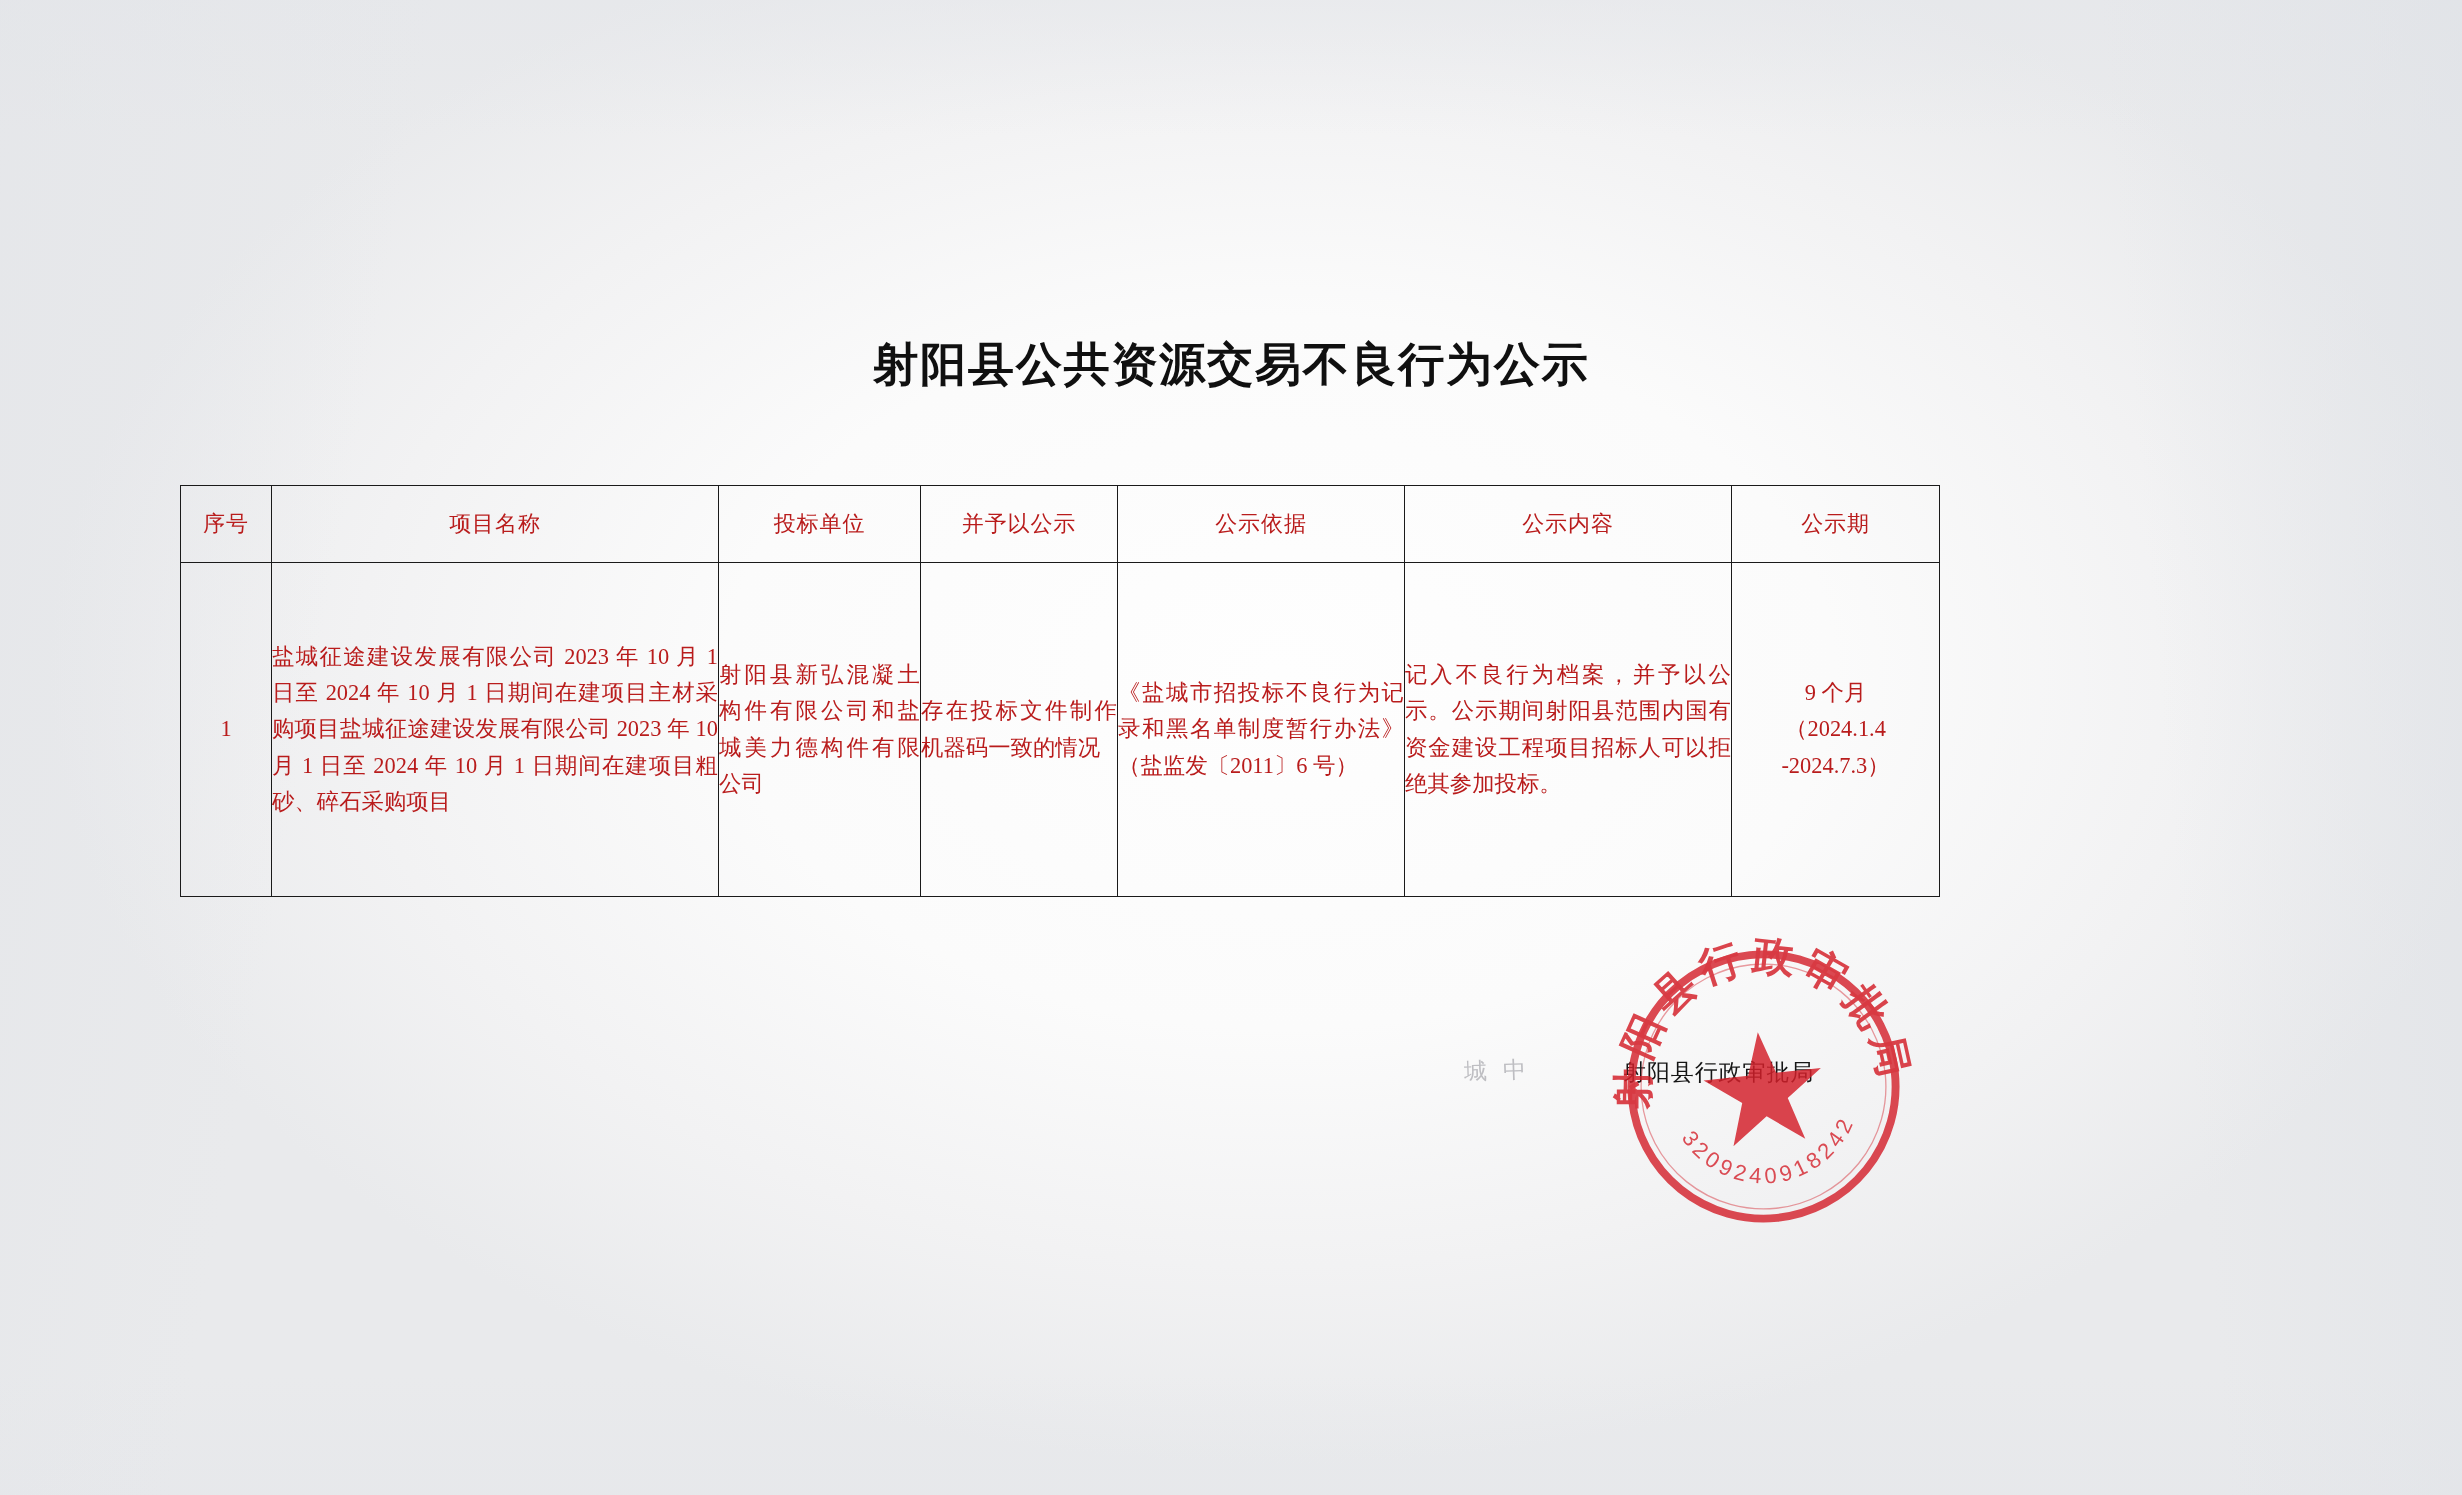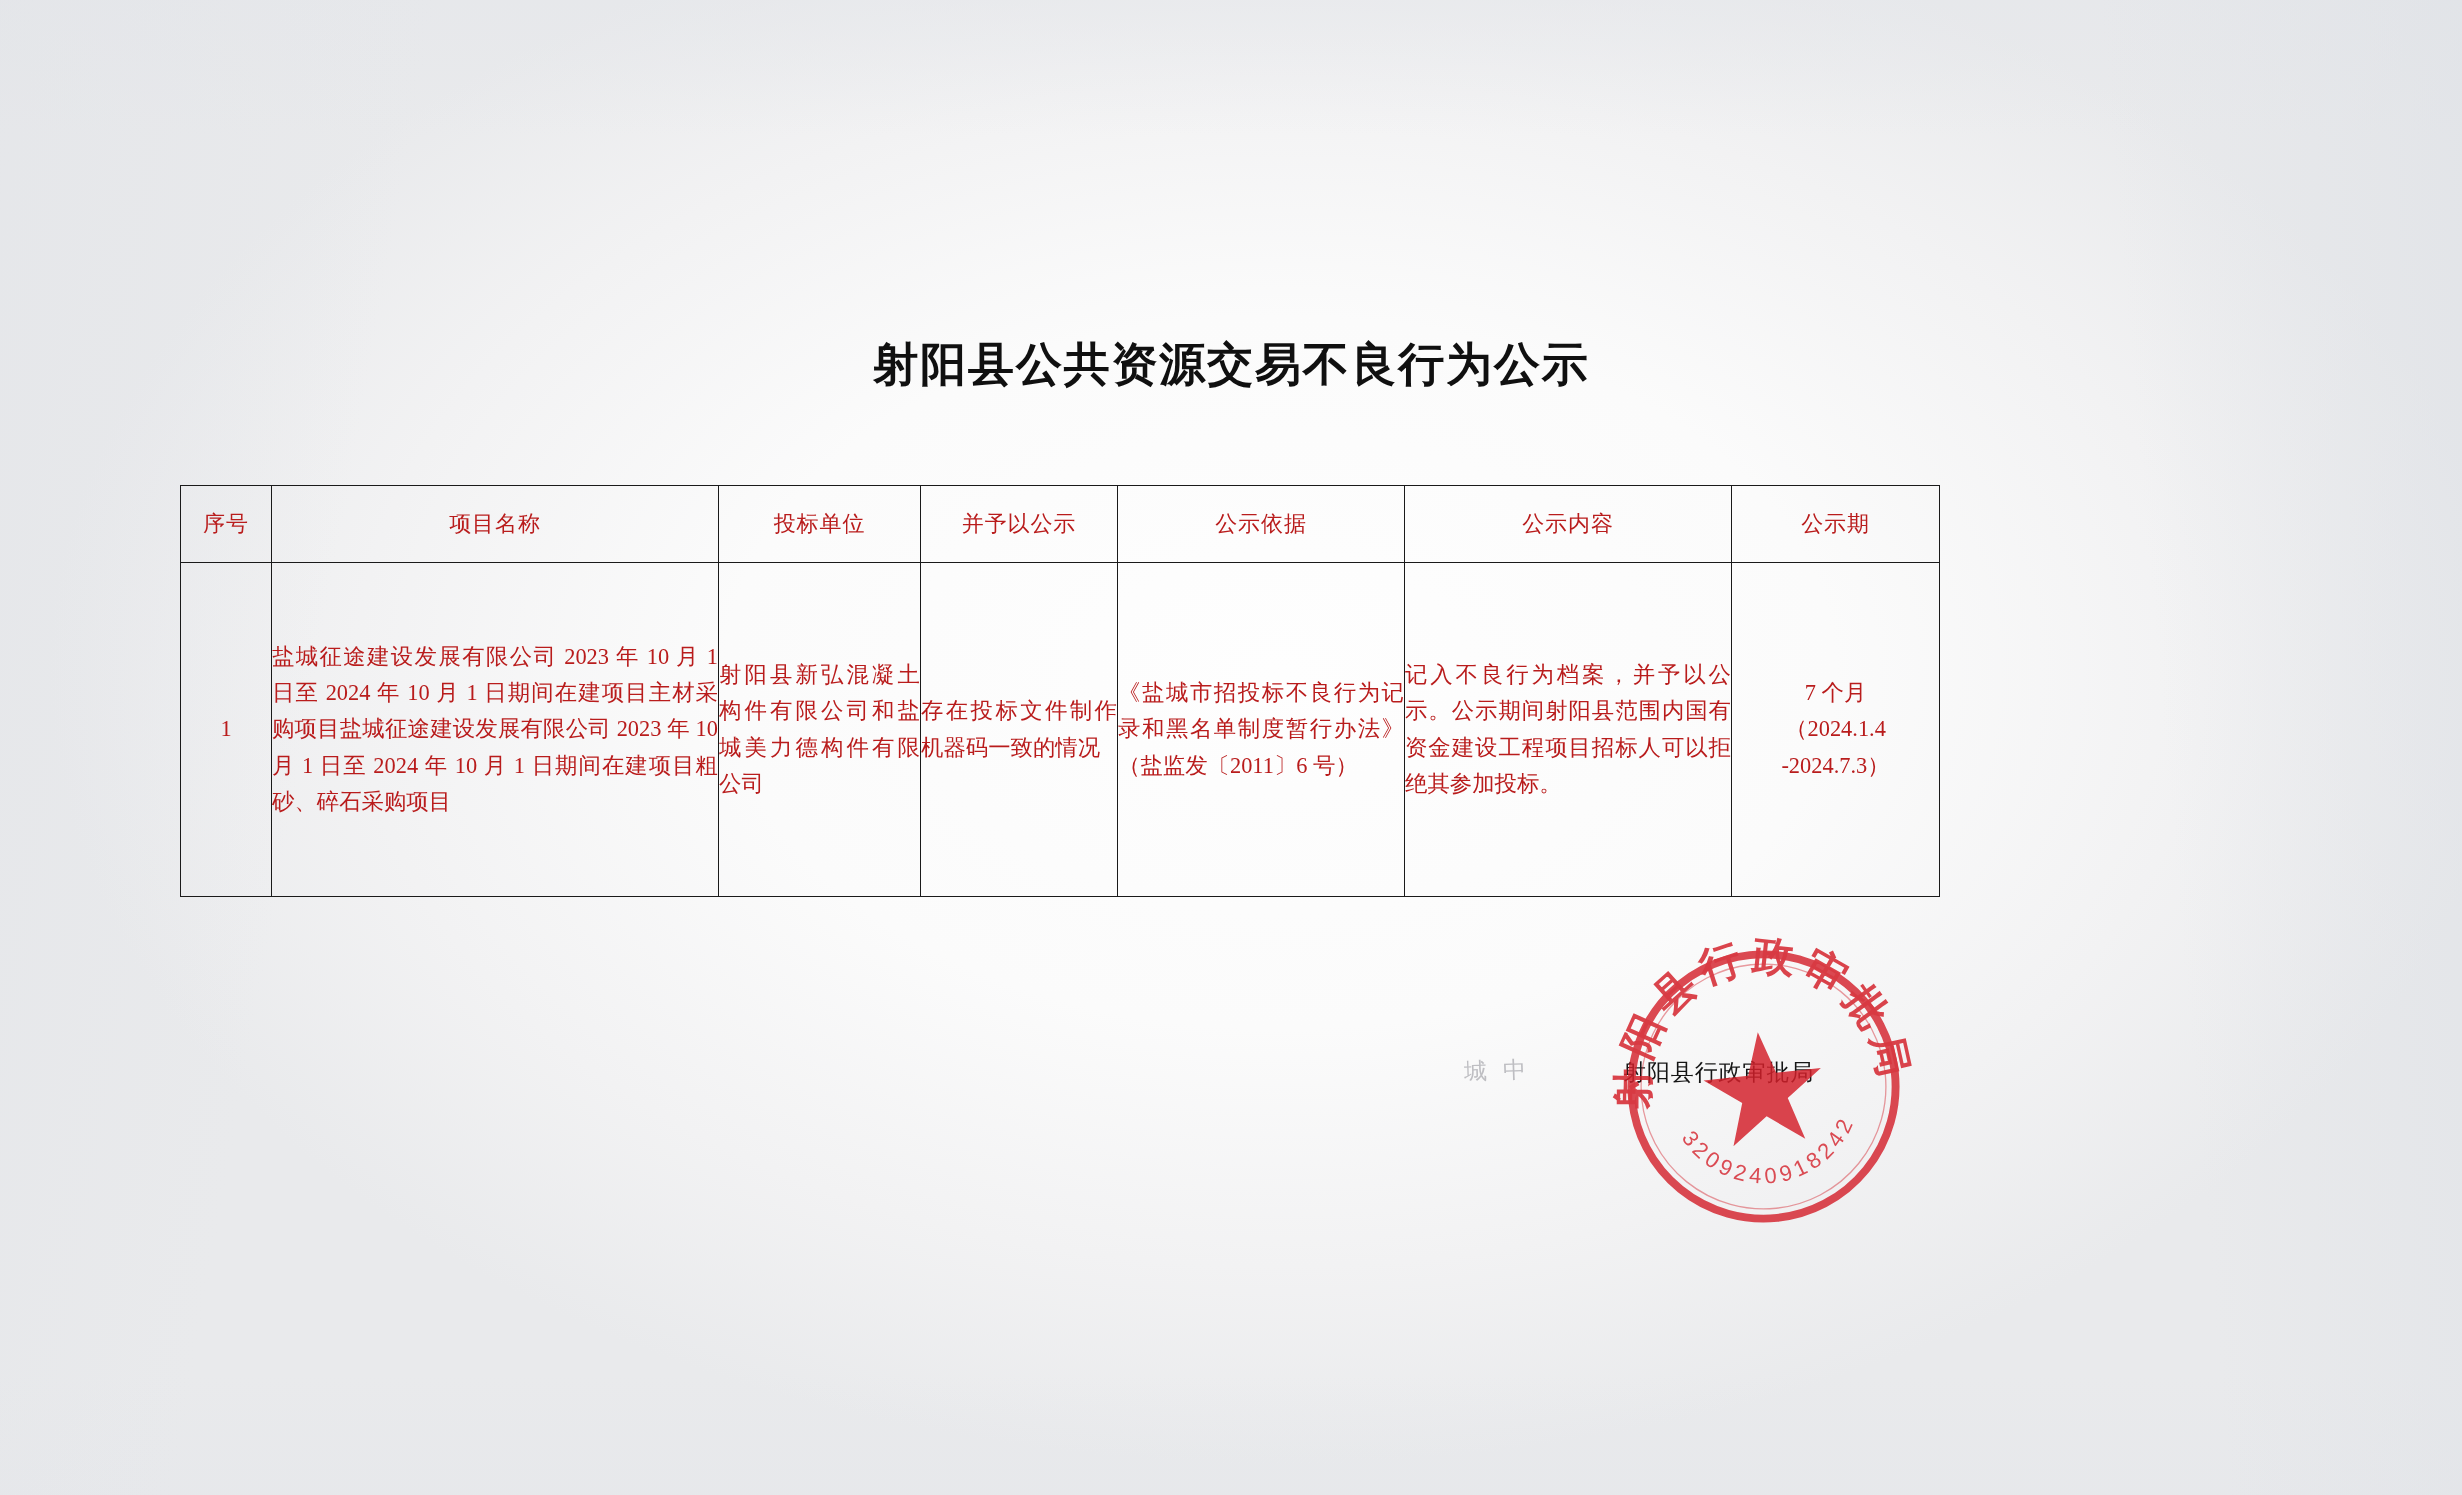--- a/index.html
+++ b/index.html
@@ -180,21 +180,21 @@
     </thead>
     <tbody>
       <tr class="row-body">
         <td class="cell-center">1</td>
         <td class="cell-pad cell-justify">盐城征途建设发展有限公司 2023 年 10 月 1 日至 2024 年 10 月 1 日期间在建项目主材采购项目盐城征途建设发展有限公司 2023 年 10 月 1 日至 2024 年 10 月 1 日期间在建项目粗砂、碎石采购项目</td>
         <td class="cell-pad cell-justify">射阳县新弘混凝土构件有限公司和盐城美力德构件有限公司</td>
         <td class="cell-pad cell-justify">存在投标文件制作机器码一致的情况</td>
         <td class="cell-pad cell-justify">《盐城市招投标不良行为记录和黑名单制度暂行办法》（盐监发〔2011〕6 号）</td>
         <td class="cell-pad cell-justify">记入不良行为档案，并予以公示。公示期间射阳县范围内国有资金建设工程项目招标人可以拒绝其参加投标。</td>
         <td class="cell-center">
-          <div>7 个月</div>
+          <div>9 个月</div>
           <div>（2024.1.4</div>
           <div>-2024.7.3）</div>
         </td>
       </tr>
     </tbody>
   </table>
 
   <div class="ghost-mark">城中</div>
 
   <div class="sign-block">

